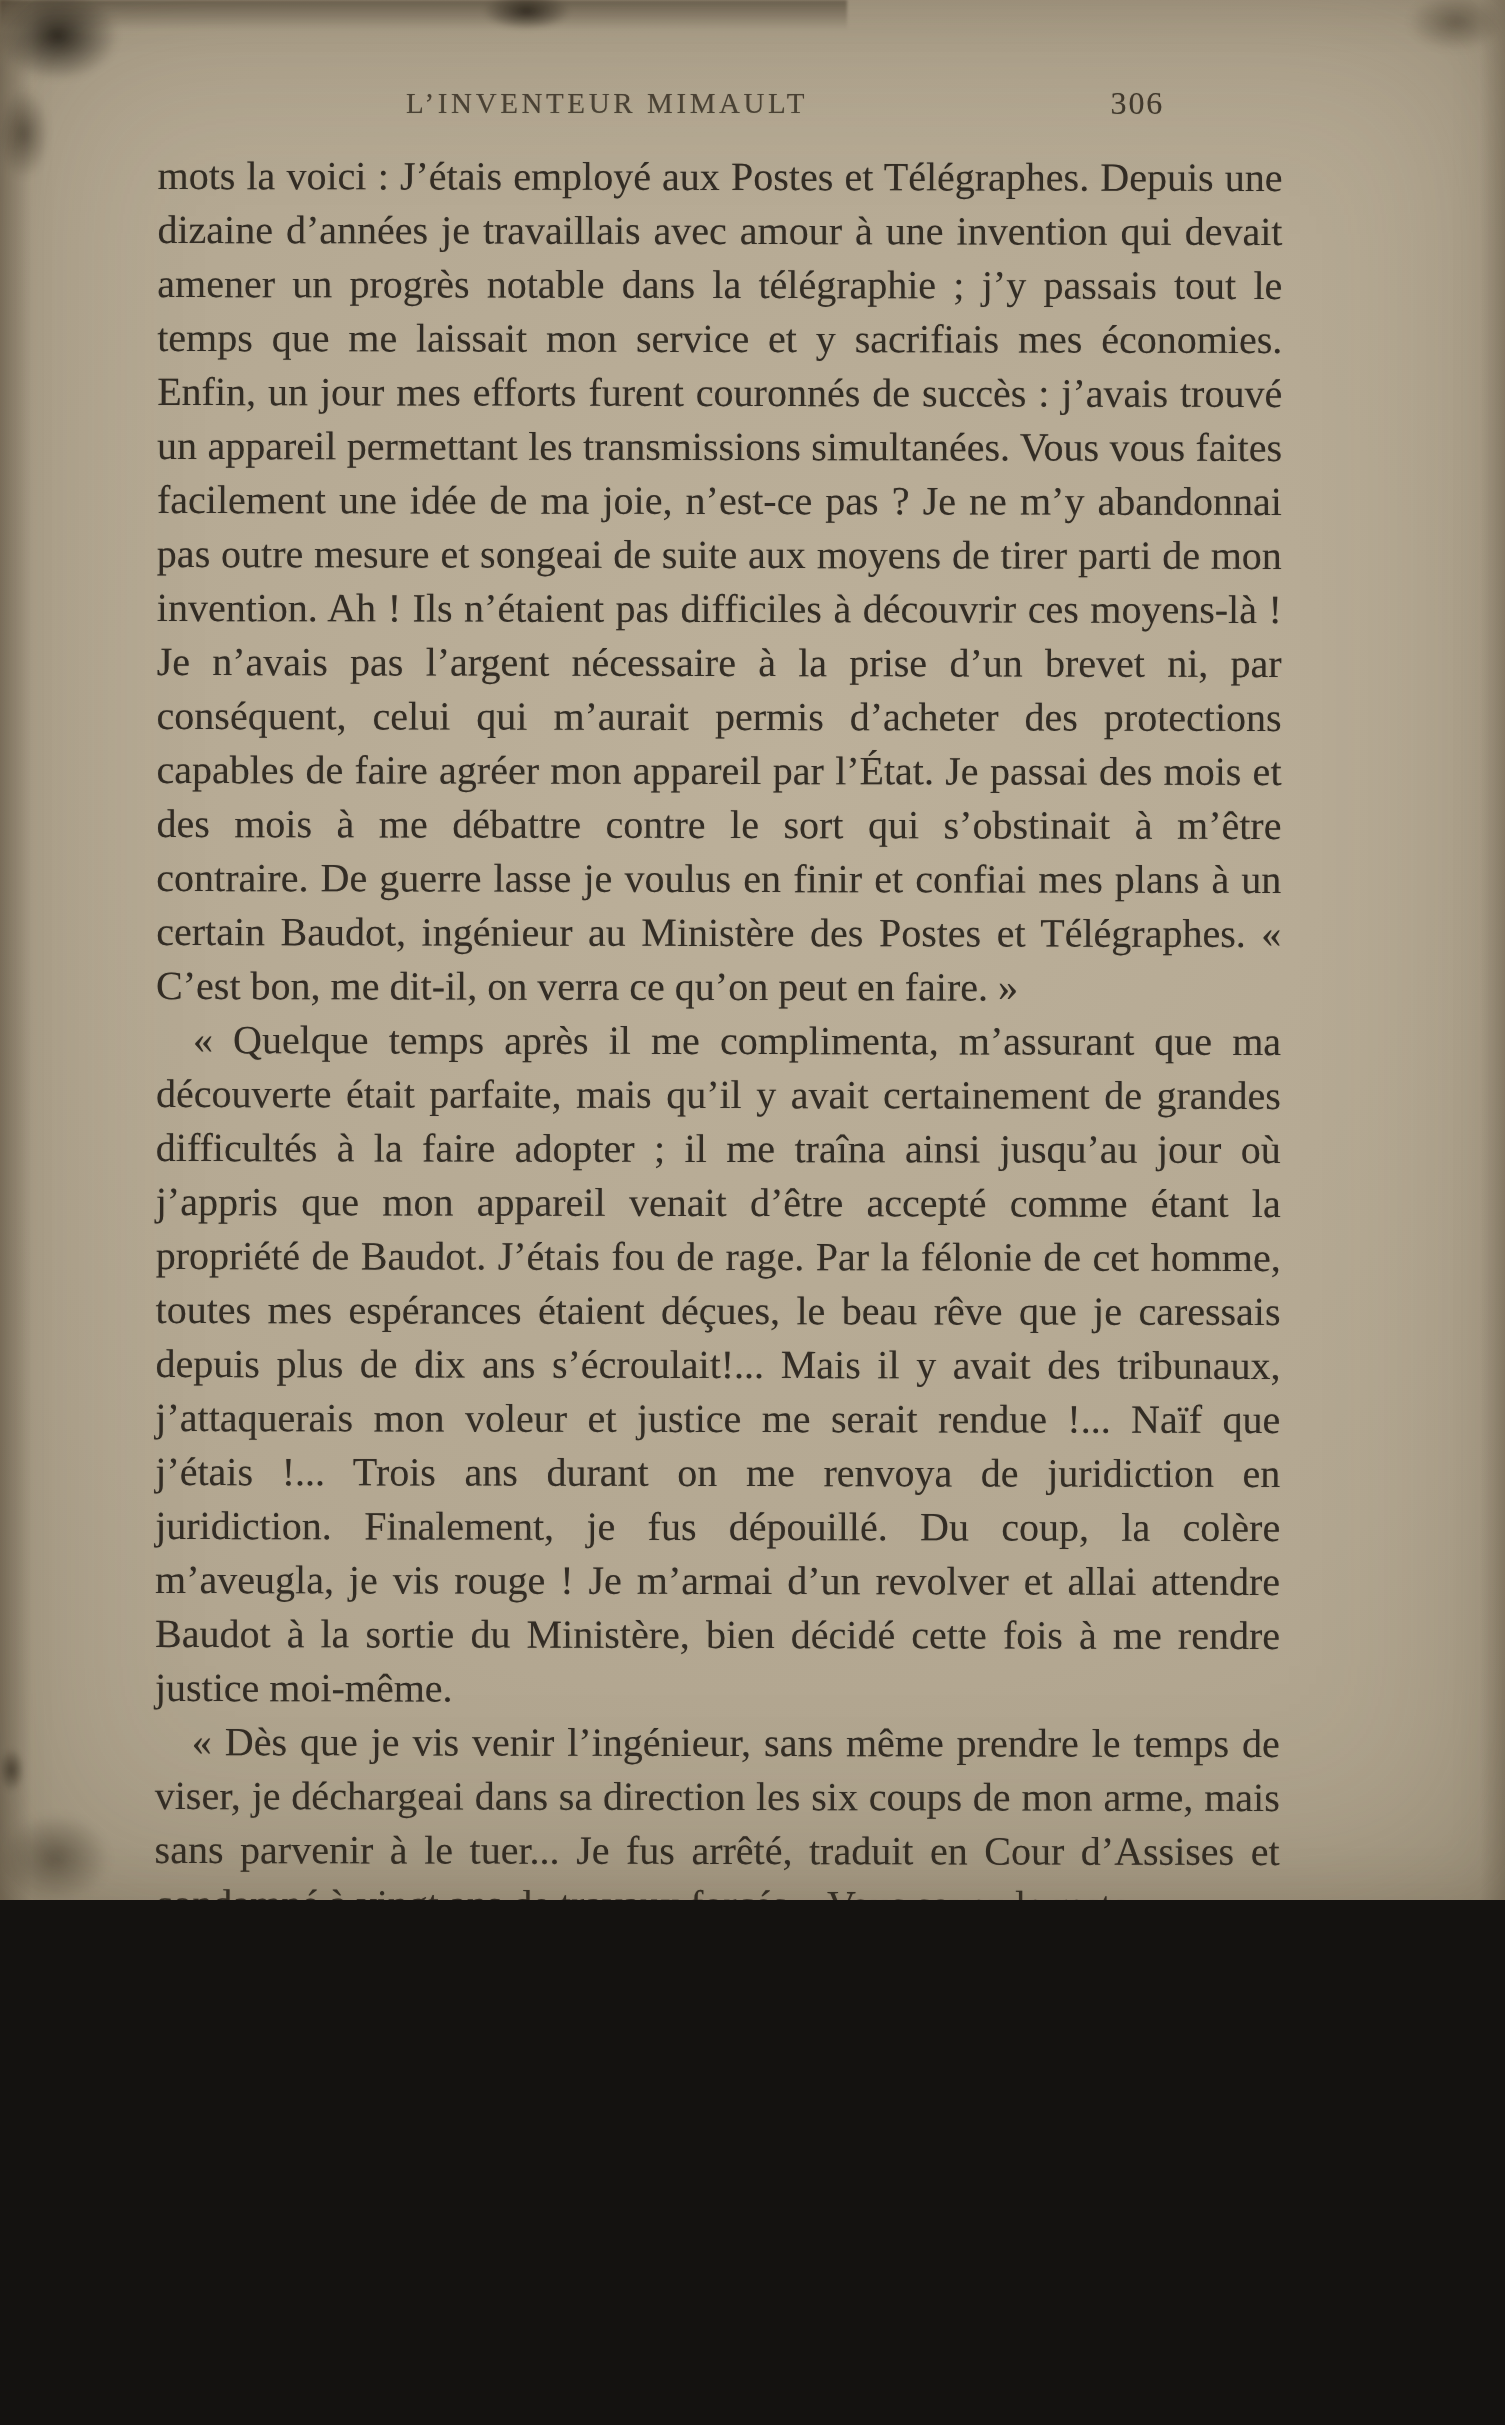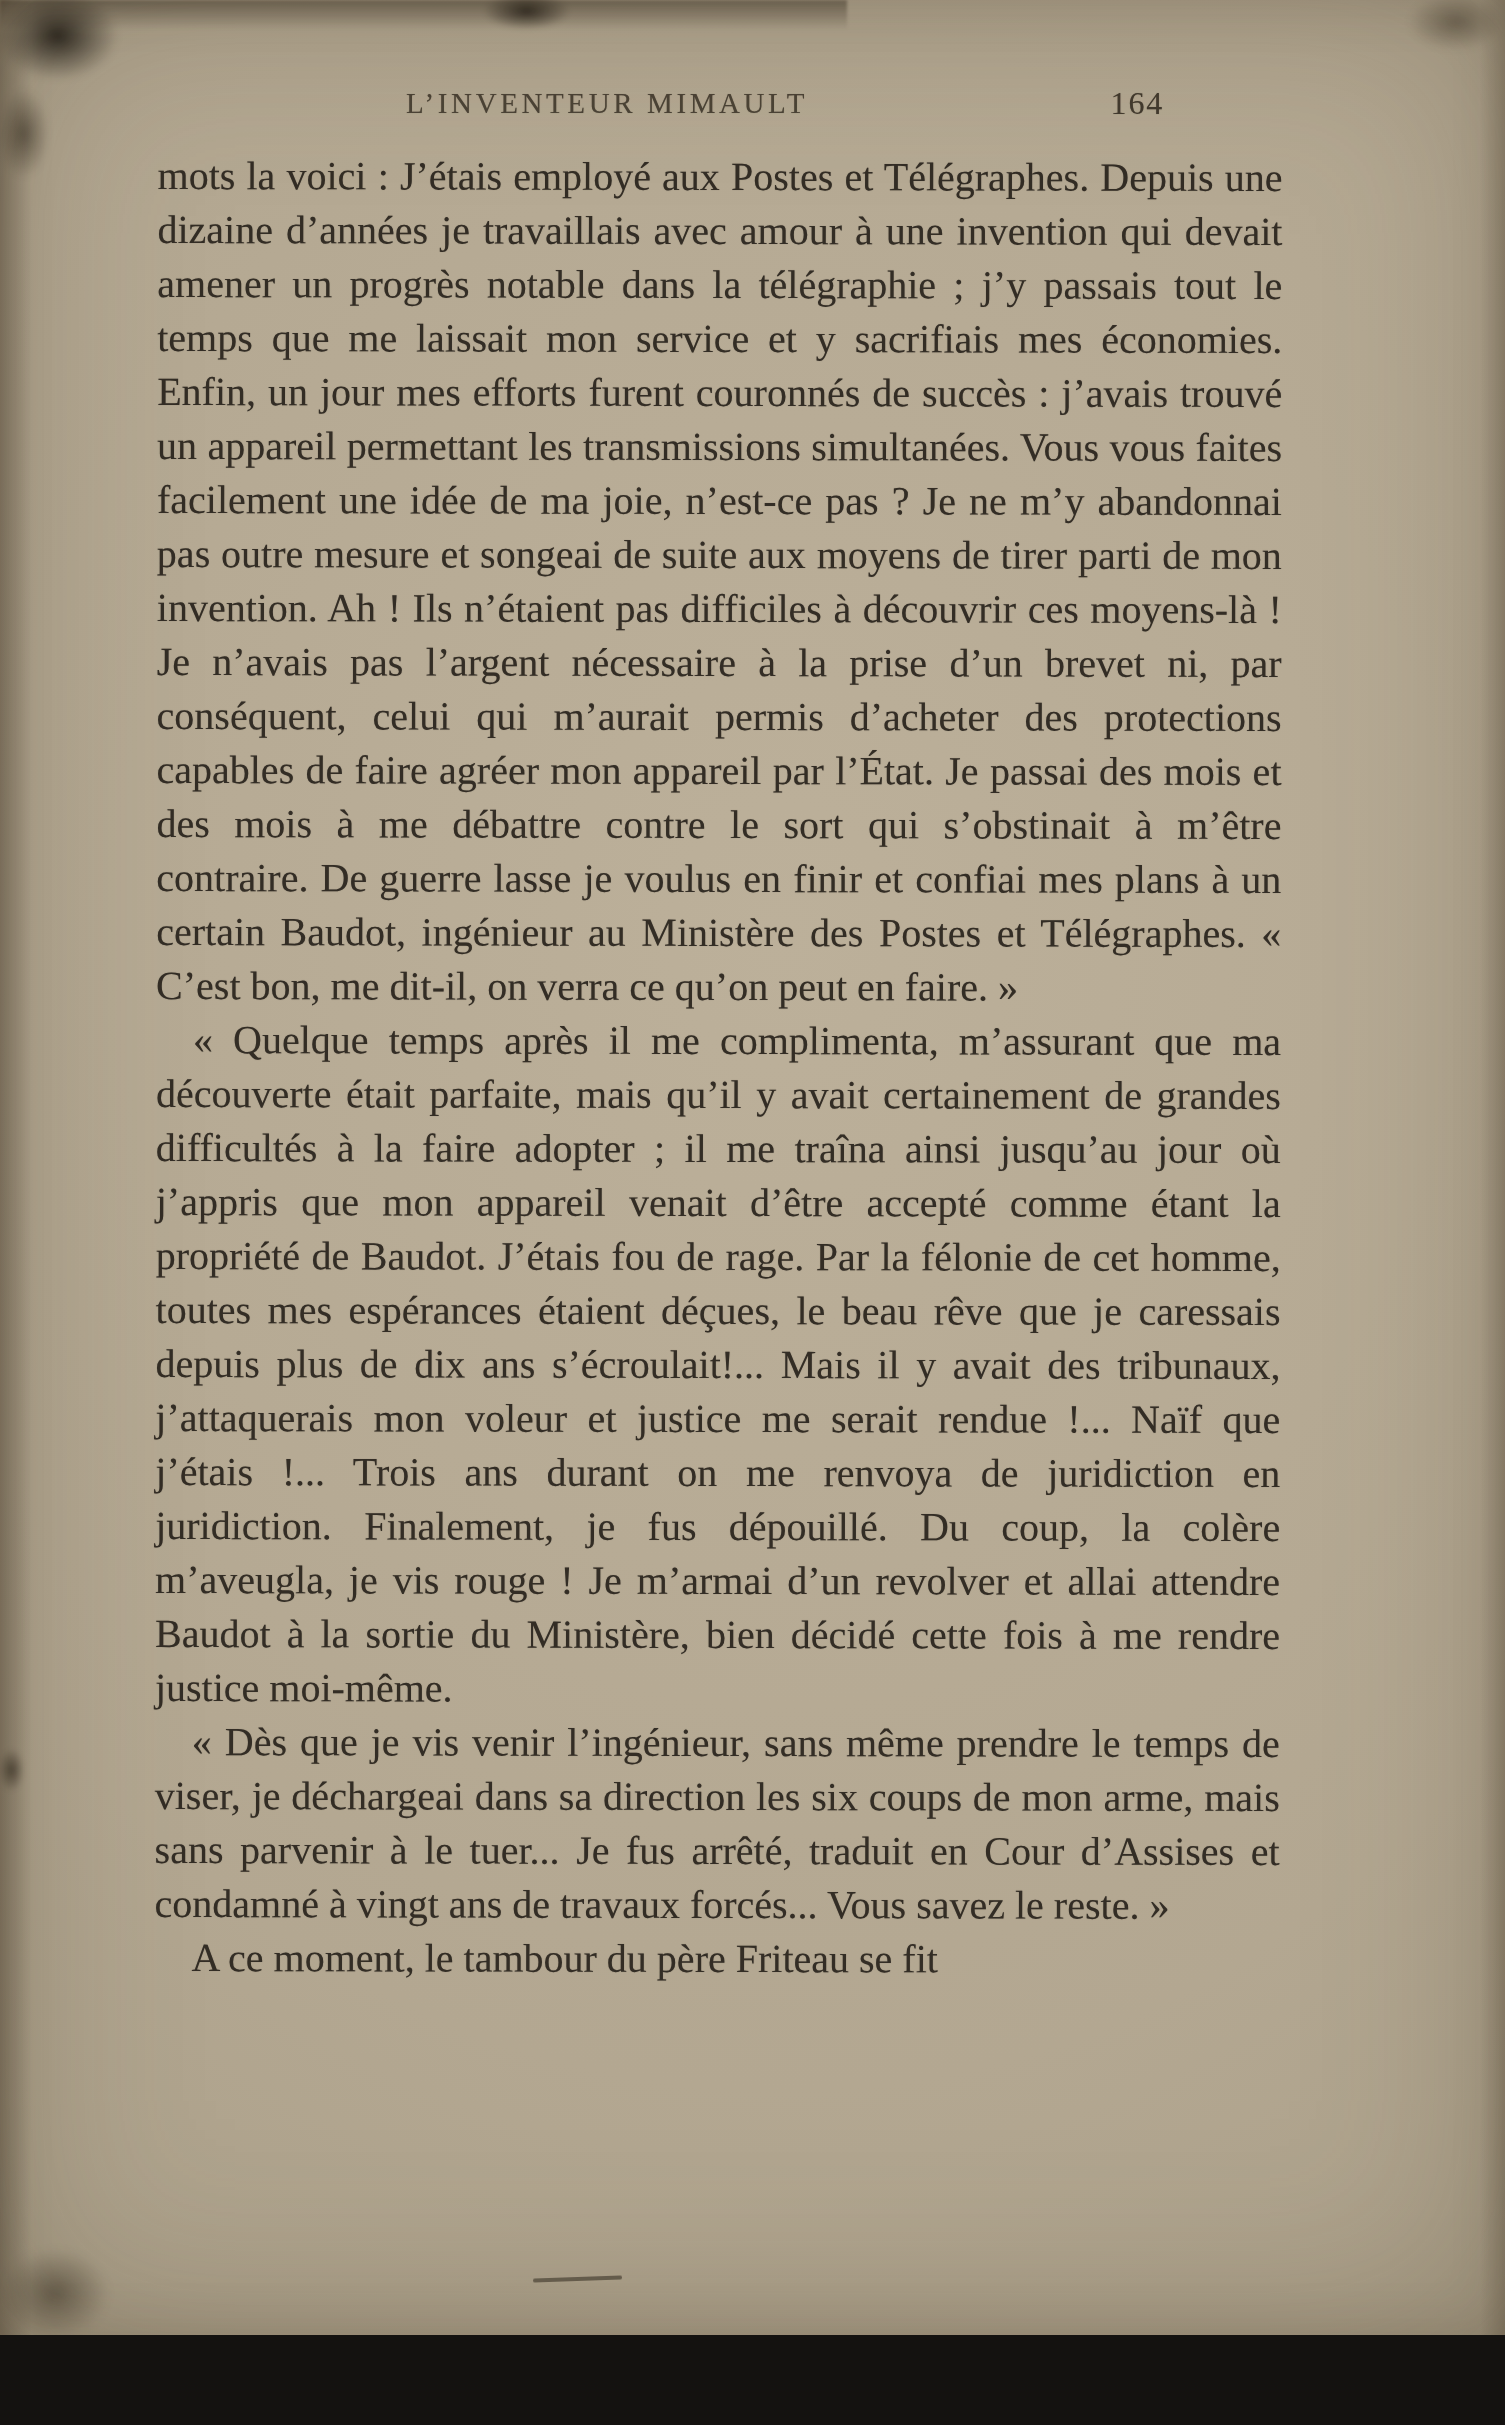--- a/index.html
+++ b/index.html
@@ -3,21 +3,21 @@
 <meta charset="utf-8">
 <style>
   html, body {
     margin: 0;
     padding: 0;
     background: #141210;
   }
   .page {
     position: relative;
     width: 1505px;
-    height: 2335px;
+    height: 1900px;
     overflow: hidden;
     background:
       radial-gradient(ellipse 120% 90% at 52% 40%, #bcb09a 0%, #b3a791 55%, #a59a83 100%);
     font-family: "Liberation Serif", "DejaVu Serif", serif;
     color: #332d25;
   }
   .page::after {
     content: "";
     position: absolute;
     inset: 0;
@@ -136,21 +136,21 @@
   <div class="stain stain-left-smudge"></div>
   <div class="stain stain-left-strip"></div>
   <div class="stain stain-right-strip"></div>
   <div class="stain stain-left-notch"></div>
   <div class="stain stain-corner-bl"></div>
   <div class="stain stain-corner-tr"></div>
   <div class="stain ink-mark"></div>
 
   <div class="header">
     <span class="running-title">L’INVENTEUR MIMAULT</span>
-    <span class="page-number">164</span>
+    <span class="page-number">306</span>
   </div>
 
   <div class="text-block">
     <p class="para">mots la voici : J’étais employé aux Postes et Télégraphes. Depuis une dizaine d’années je travaillais avec amour à une invention qui devait amener un progrès notable dans la télégraphie ; j’y passais tout le temps que me laissait mon service et y sacrifiais mes économies. Enfin, un jour mes efforts furent couronnés de succès : j’avais trouvé un appareil permettant les transmissions simultanées. Vous vous faites facilement une idée de ma joie, n’est-ce pas ? Je ne m’y abandonnai pas outre mesure et songeai de suite aux moyens de tirer parti de mon invention. Ah ! Ils n’étaient pas difficiles à découvrir ces moyens-là ! Je n’avais pas l’argent nécessaire à la prise d’un brevet ni, par conséquent, celui qui m’aurait permis d’acheter des protections capables de faire agréer mon appareil par l’État. Je passai des mois et des mois à me débattre contre le sort qui s’obstinait à m’être contraire. De guerre lasse je voulus en finir et confiai mes plans à un certain Baudot, ingénieur au Ministère des Postes et Télégraphes. « C’est bon, me dit-il, on verra ce qu’on peut en faire. »</p>
     <p class="para indent">« Quelque temps après il me complimenta, m’assurant que ma découverte était parfaite, mais qu’il y avait certainement de grandes difficultés à la faire adopter ; il me traîna ainsi jusqu’au jour où j’appris que mon appareil venait d’être accepté comme étant la propriété de Baudot. J’étais fou de rage. Par la félonie de cet homme, toutes mes espérances étaient déçues, le beau rêve que je caressais depuis plus de dix ans s’écroulait!... Mais il y avait des tribunaux, j’attaquerais mon voleur et justice me serait rendue !... Naïf que j’étais !... Trois ans durant on me renvoya de juridiction en juridiction. Finalement, je fus dépouillé. Du coup, la colère m’aveugla, je vis rouge ! Je m’armai d’un revolver et allai attendre Baudot à la sortie du Ministère, bien décidé cette fois à me rendre justice moi-même.</p>
     <p class="para indent">« Dès que je vis venir l’ingénieur, sans même prendre le temps de viser, je déchargeai dans sa direction les six coups de mon arme, mais sans parvenir à le tuer... Je fus arrêté, traduit en Cour d’Assises et condamné à vingt ans de travaux forcés... Vous savez le reste. »</p>
     <p class="para indent">A ce moment, le tambour du père Friteau se fit</p>
   </div>
 
 </div>

